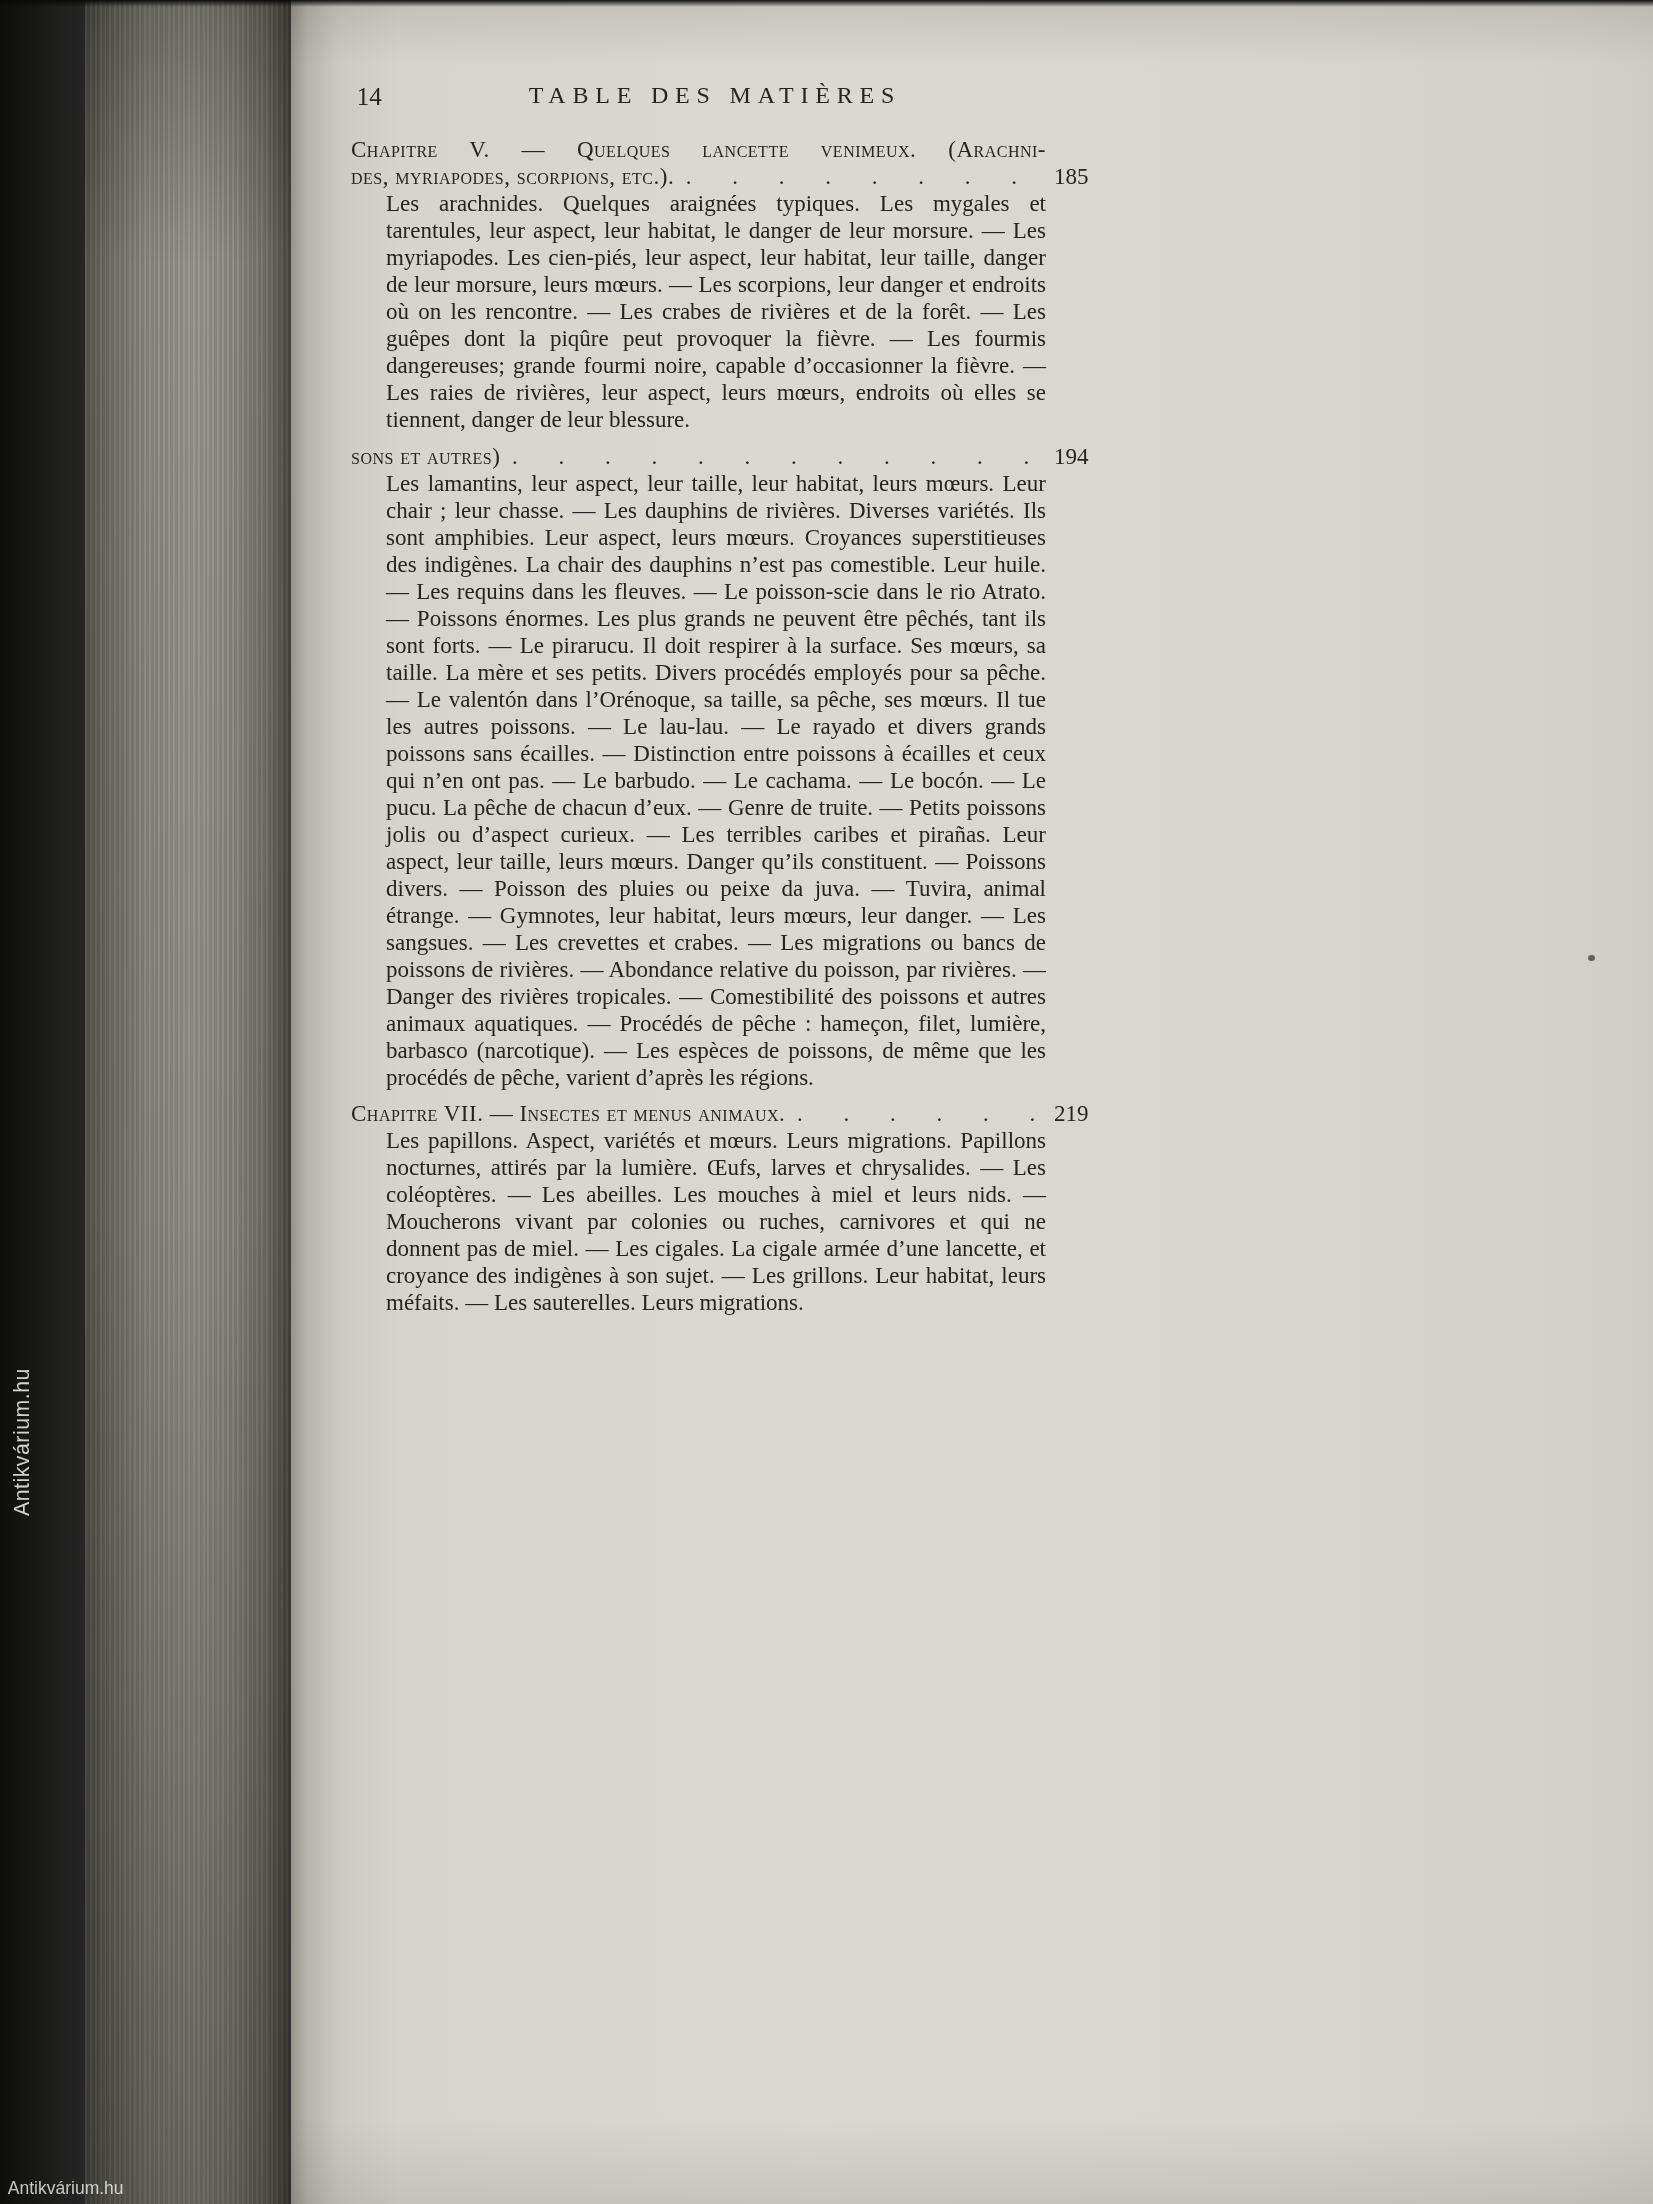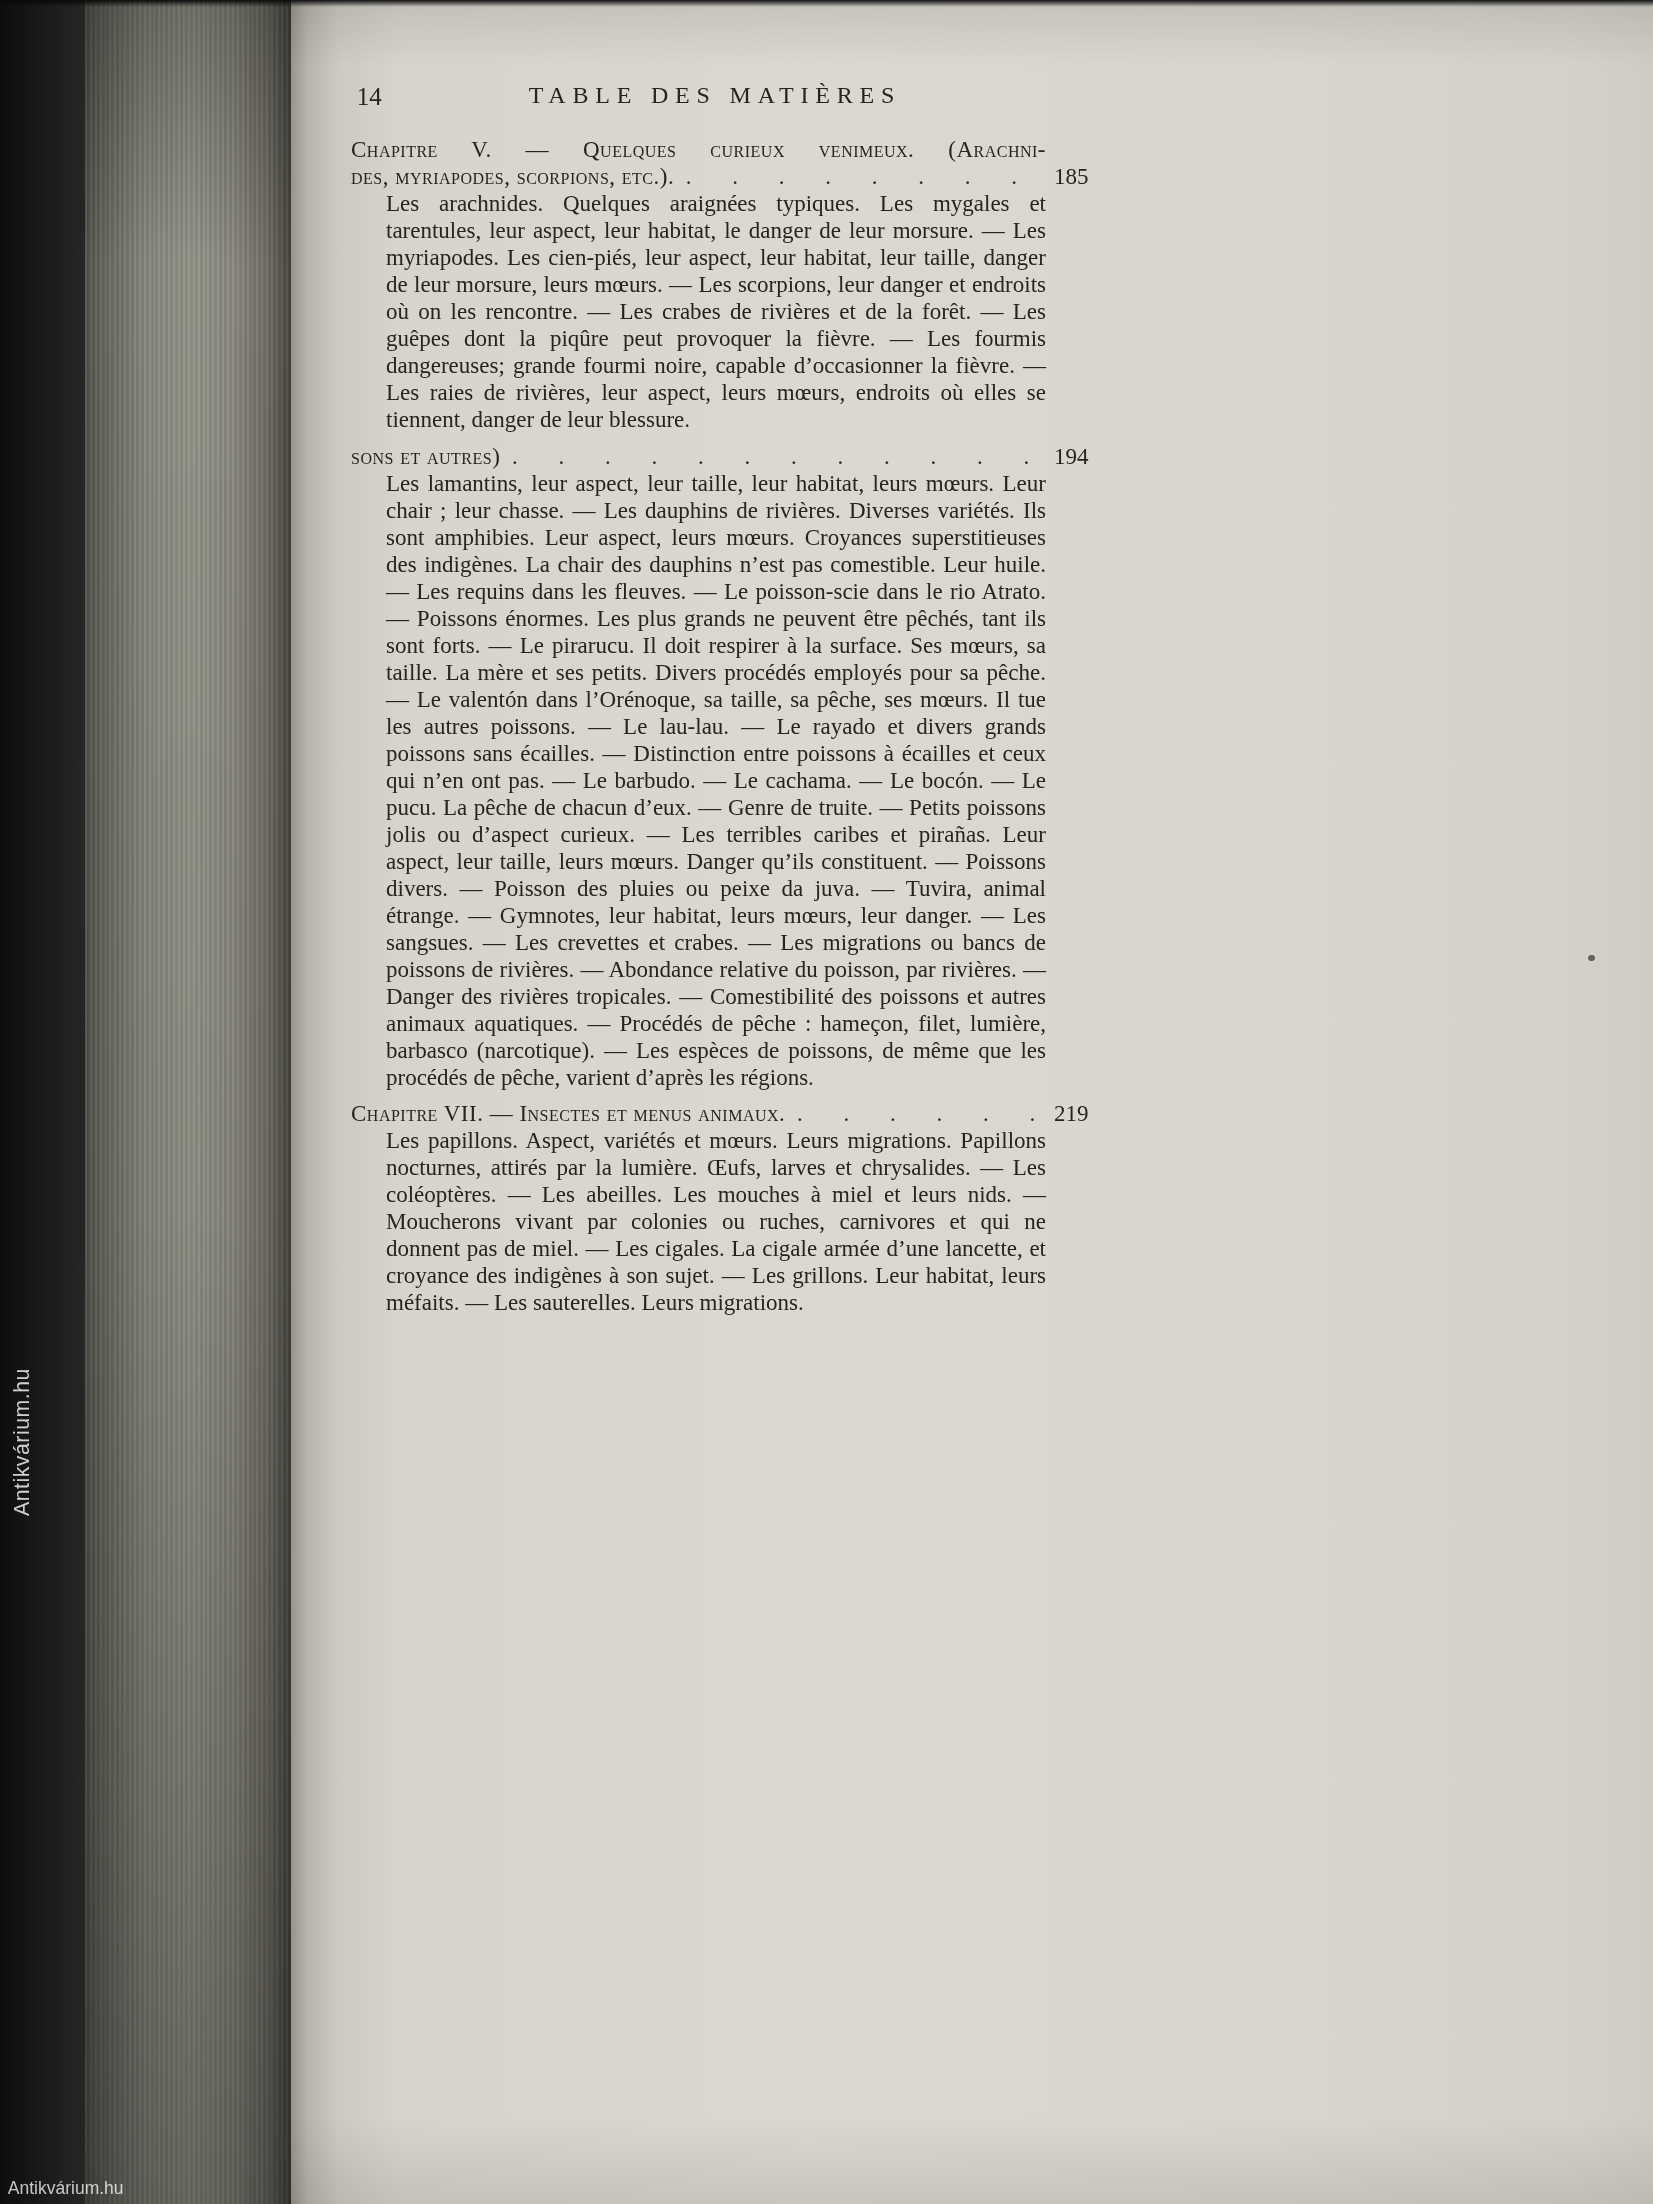--- a/index.html
+++ b/index.html
@@ -119,21 +119,21 @@
 <div class="ink-speck"></div>
 
 <div class="content">
 
   <div class="toc-header">
     <span class="page-number">14</span>
     <div class="toc-title">TABLE DES MATIÈRES</div>
   </div>
 
   <div class="entry">
-    <div class="head-first">Chapitre V. — Quelques curieux venimeux. (Arachni-</div>
+    <div class="head-first">Chapitre V. — Quelques lancette venimeux. (Arachni-</div>
     <div class="head-last">
       <span class="head-text">des, myriapodes, scorpions, etc.).</span>
       <span class="dots">. . . . . . . . . . . . . . . . . . . . . . . . . . . . . . . . . . . . . . . .</span>
       <span class="page-ref">185</span>
     </div>
     <p class="entry-body">Les arachnides. Quelques araignées typiques. Les mygales et tarentules, leur aspect, leur habitat, le danger de leur morsure. — Les myriapodes. Les cien-piés, leur aspect, leur habitat, leur taille, danger de leur morsure, leurs mœurs. — Les scorpions, leur danger et endroits où on les rencontre. — Les crabes de rivières et de la forêt. — Les guêpes dont la piqûre peut provoquer la fièvre. — Les fourmis dangereuses; grande fourmi noire, capable d’occasionner la fièvre. — Les raies de rivières, leur aspect, leurs mœurs, endroits où elles se tiennent, danger de leur blessure.</p>
   </div>
 
   <div class="entry">
     <div class="head-last">

